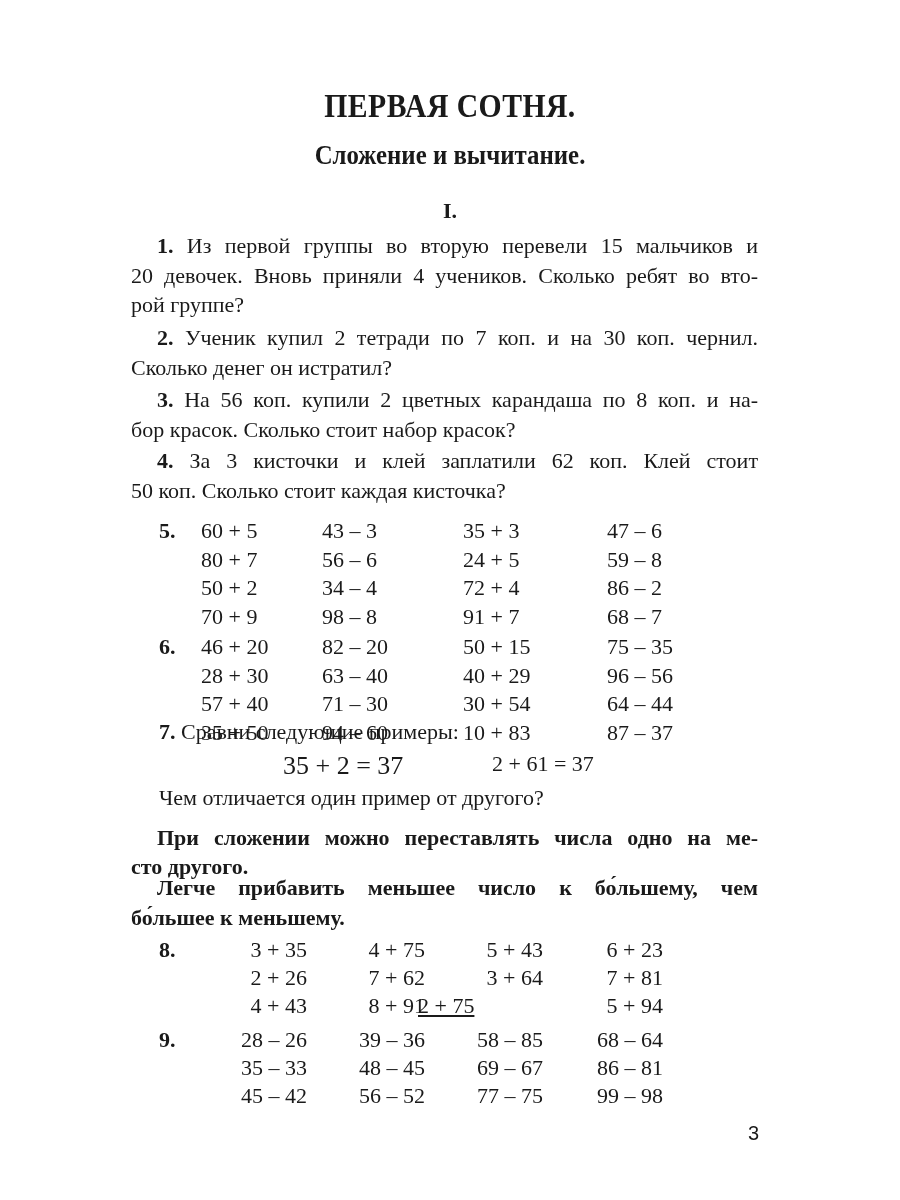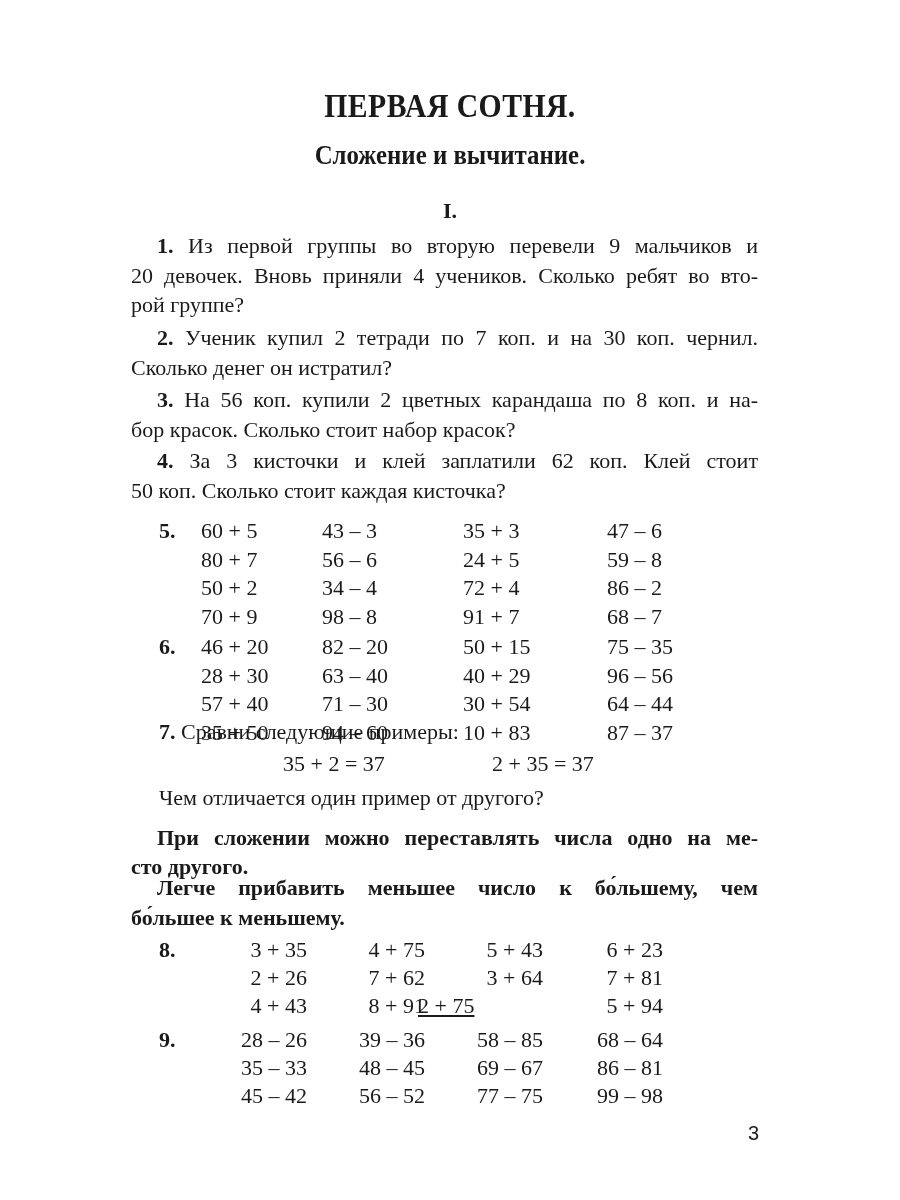--- a/index.html
+++ b/index.html
@@ -20,21 +20,21 @@
   .pagenum { left:748px; top:1122px; font-size:20px; font-family:"Liberation Sans",sans-serif; }
 </style>
 </head>
 <body>
 
 <div class="abs title">ПЕРВАЯ СОТНЯ.</div>
 <div class="abs subtitle">Сложение и вычитание.</div>
 <div class="abs section">I.</div>
 
 <div>
-  <div class="abs line just ind" style="top:231px;"><span class="num">1.</span> <span>Из первой группы во вторую перевели 9 мальчиков и</span></div>
+  <div class="abs line just ind" style="top:231px;"><span class="num">1.</span> <span>Из первой группы во вторую перевели 15 мальчиков и</span></div>
   <div class="abs line just" style="top:261px;">20 девочек. Вновь приняли 4 учеников. Сколько ребят во вто-</div>
   <div class="abs line" style="top:290px;">рой группе?</div>
 </div>
 
 <div>
   <div class="abs line just ind" style="top:323px;"><span class="num">2.</span> <span>Ученик купил 2 тетради по 7 коп. и на 30 коп. чернил.</span></div>
   <div class="abs line" style="top:353px;">Сколько денег он истратил?</div>
 </div>
 
 <div>
@@ -86,22 +86,22 @@
       <span class="cell" style="top: 85.5px; left: 463px;">10 + 83</span>
       <span class="cell" style="top: 0px; left: 607px;">75 – 35</span>
       <span class="cell" style="top: 28.5px; left: 607px;">96 – 56</span>
       <span class="cell" style="top: 57px; left: 607px;">64 – 44</span>
       <span class="cell" style="top: 85.5px; left: 607px;">87 – 37</span>
     </div>
 </div>
 
 <div>
   <div class="abs line" style="top:717px; left:159px;"><span class="num">7.</span> <span>Сравни следующие примеры:</span></div>
-  <div class="abs" style="top:751px; left:283px; font-size:22px;">35 + 2 = 37</div>
-  <div class="abs" style="top:751px; left:492px; font-size:22px;">2 + 35 = 37</div>
+  <div class="abs" style="top:751px; left:283px; font-size:26px;">35 + 2 = 37</div>
+  <div class="abs" style="top:751px; left:492px; font-size:22px;">2 + 61 = 37</div>
   <div class="abs line" style="top:783px; left:159px;">Чем отличается один пример от другого?</div>
 </div>
 
 <div>
   <div class="abs line just ind bold" style="top:823px;">При сложении можно переставлять числа одно на ме-</div>
   <div class="abs line bold" style="top:852px;">сто другого.</div>
 </div>
 <div>
   <div class="abs line just ind bold" style="top:873px; margin-top:0;">Легче прибавить меньшее число к бо́льшему, чем</div>
   <div class="abs line bold" style="top:903px;">бо́льшее к меньшему.</div>

